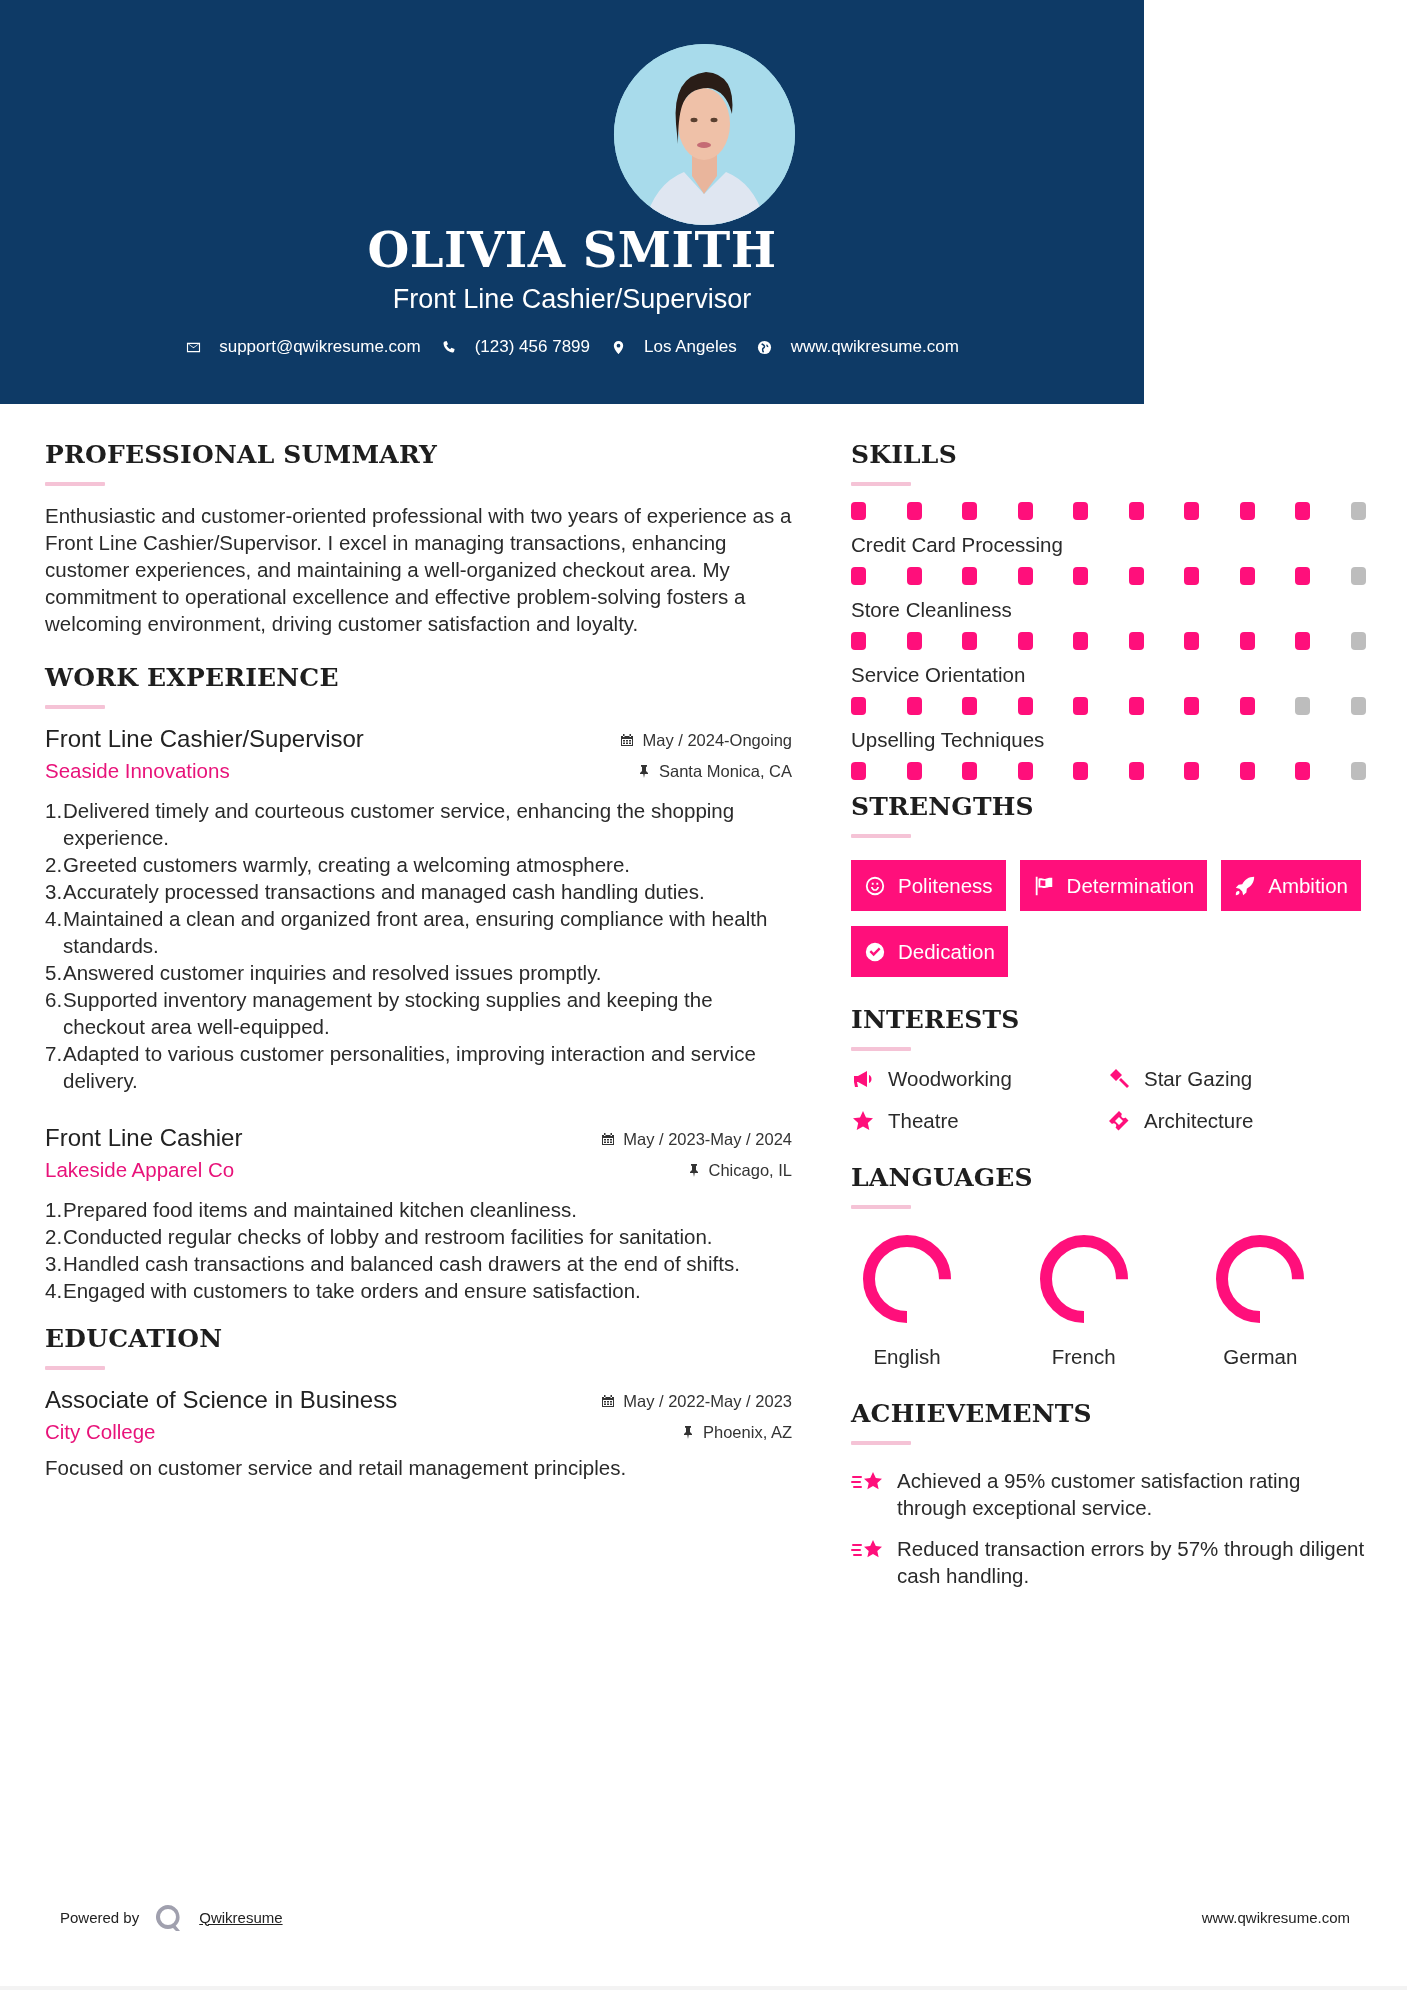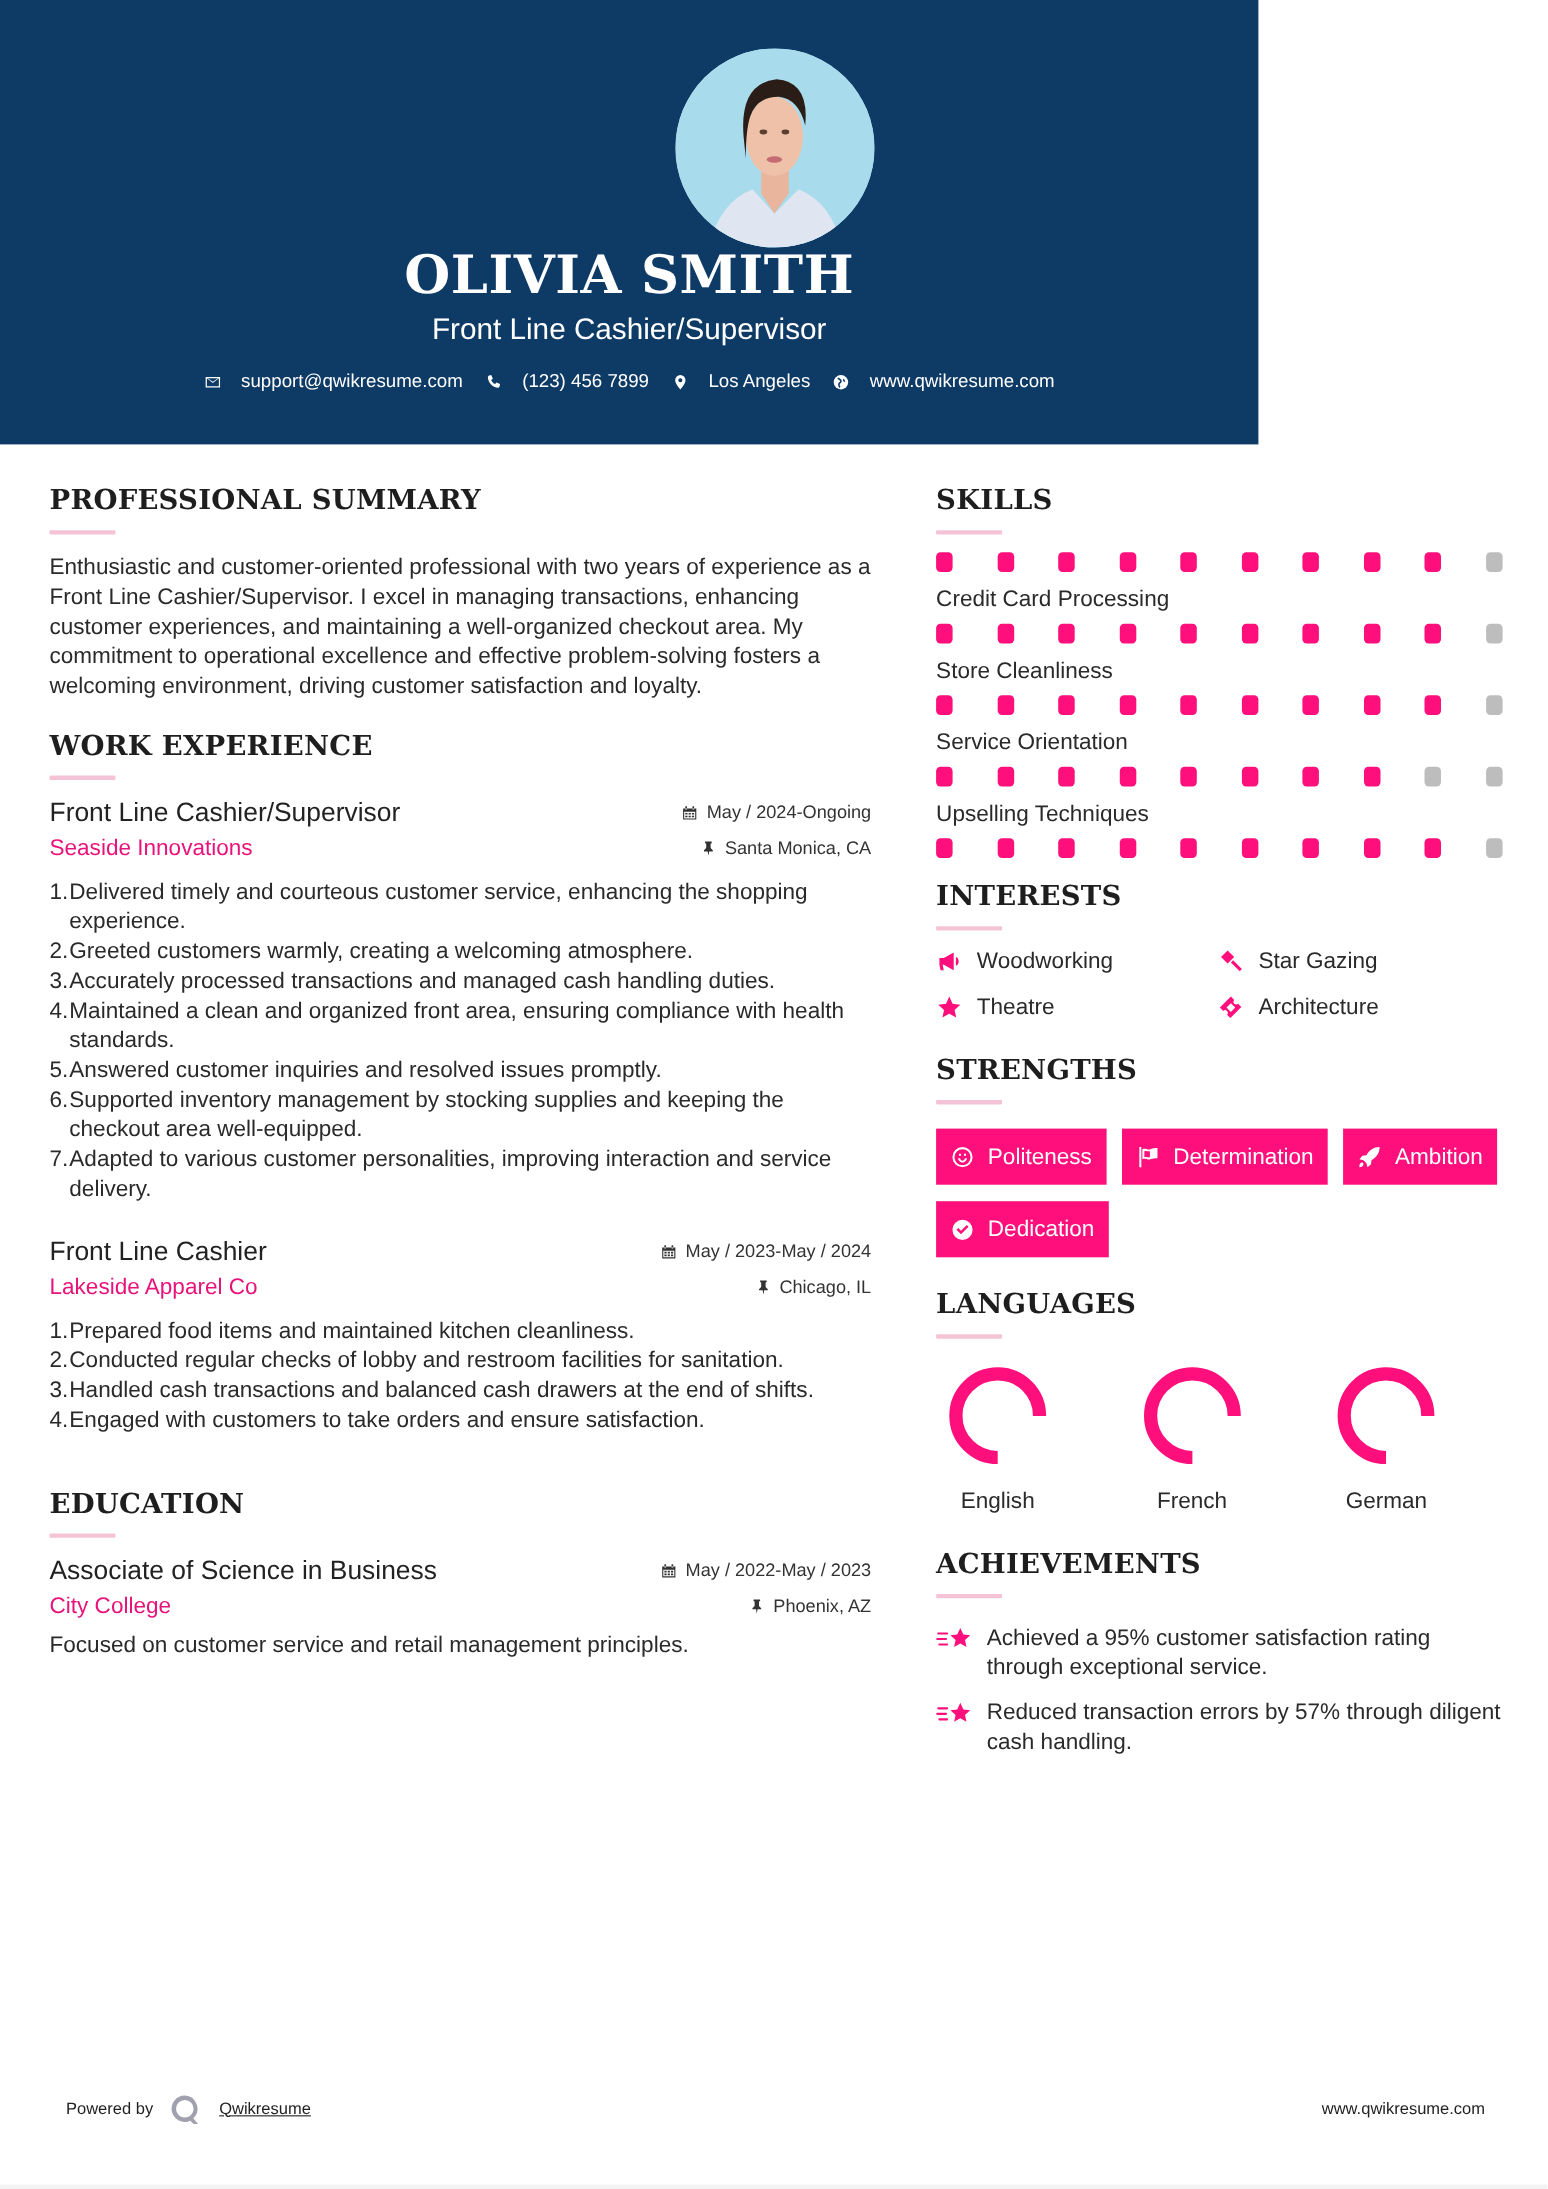--- a/index.html
+++ b/index.html
@@ -204,21 +204,21 @@
             <span class="num">6.</span>
             <span>Supported inventory management by stocking supplies and keeping the checkout area well-equipped.</span>
           </li>
         <li>
             <span class="num">7.</span>
             <span>Adapted to various customer personalities, improving interaction and service delivery.</span>
           </li>
       </ol>
     </div>
 
-    <div class="job" style="margin-bottom:48px;">
+    <div class="job" style="margin-bottom:20px;">
       <div class="job-head">
         <div class="job-title">Front Line Cashier</div>
         <div class="job-meta">
           <svg viewBox="0 0 14 14">
               <path d="M1 3h12v10H1z M2 6v6h10V6z M3 1h1.5v3H3z M9.5 1H11v3H9.5z M3 7h2v1.5H3zM6 7h2v1.5H6zM9 7h2v1.5H9zM3 9.5h2V11H3zM6 9.5h2V11H6zM9 9.5h2V11H9z" fill-rule="evenodd"></path>
             </svg>
           <span>May / 2023-May / 2024</span>
         </div>
       </div>
       <div class="job-sub">
@@ -354,20 +354,51 @@
             <span class="dot"></span>
             <span class="dot"></span>
             <span class="dot"></span>
             <span class="dot"></span>
             <span class="dot off"></span>
           </div>
         </div>
       </div>
   </section>
 
+  <section>
+    <h2 class="sec-title">STRENGTHS</h2>
+    <div class="sec-rule" style="margin-bottom:22px;"></div>
+    <div class="strengths">
+      <div class="badge">
+        <svg viewBox="0 0 24 24">
+            <path d="M12 2a10 10 0 1 0 0 20 10 10 0 0 0 0-20zm0 2a8 8 0 1 1 0 16 8 8 0 0 1 0-16z M8.5 8.5h2v2h-2zM13.5 8.5h2v2h-2z M7.5 13h2c.4 1.5 1.5 2.5 2.5 2.5s2.1-1 2.5-2.5h2c-.5 2.5-2.3 4.3-4.5 4.3S8 15.5 7.5 13z" fill-rule="evenodd"></path>
+          </svg>
+        <span>Politeness</span>
+      </div>
+      <div class="badge">
+        <svg viewBox="0 0 24 24">
+            <path d="M3 2h2v20H3z M6 4c3-1.5 5 1 8 0s4-1 7-1v10c-3 0-4 0-7 1s-5-1.5-8 0z M8 6v6c2-.8 3.5.5 5.5 0V6c-2 .5-3.5-.8-5.5 0z" fill-rule="evenodd"></path>
+          </svg>
+        <span>Determination</span>
+      </div>
+      <div class="badge">
+        <svg viewBox="0 0 24 24">
+            <path d="M22 2c-6 0-10 3-13 8l-4 .5L2 14l4 1 3 3 1 4 3.5-3 .5-4c5-3 8-7 8-13z M3 18c1-1 3-1 3 1s-2 3-4 3c0-2 0-3 1-4z"></path>
+          </svg>
+        <span>Ambition</span>
+      </div>
+      <div class="badge">
+        <svg viewBox="0 0 24 24">
+            <path d="M12 2a10 10 0 1 0 0 20 10 10 0 0 0 0-20z M10.5 16.5 6 12l1.8-1.8 2.7 2.7 5.7-5.7L18 9z" fill-rule="evenodd"></path>
+          </svg>
+        <span>Dedication</span>
+      </div>
+    </div>
+  </section>
+
   <section style="margin-top:20px;">
     <h2 class="sec-title">INTERESTS</h2>
     <div class="sec-rule"></div>
     <div class="interests">
       <div class="interest">
         <svg viewBox="0 0 24 24">
             <path d="M3 9h4l9-5v16l-9-5H6l1 5H4l-1-5z M18 8v8c1.5-.5 2.5-2 2.5-4S19.5 8.5 18 8z"></path>
           </svg>
         <span>Woodworking</span>
       </div>
@@ -381,51 +412,20 @@
         <svg viewBox="0 0 24 24">
             <path d="M12 2l3 6.5 7 .8-5.2 4.8 1.5 7L12 17.6 5.7 21.1l1.5-7L2 9.3l7-.8z"></path>
           </svg>
         <span>Theatre</span>
       </div>
       <div class="interest">
         <svg viewBox="0 0 24 24">
             <path d="M2 12 12 2l3 3c-1 1-1 2.5 0 3.5s2.5 1 3.5 0l3 3-10 10-3-3c1-1 1-2.5 0-3.5s-2.5-1-3.5 0z M8 12l4-4 4 4-4 4z" fill-rule="evenodd"></path>
           </svg>
         <span>Architecture</span>
-      </div>
-    </div>
-  </section>
-
-  <section>
-    <h2 class="sec-title">STRENGTHS</h2>
-    <div class="sec-rule" style="margin-bottom:22px;"></div>
-    <div class="strengths">
-      <div class="badge">
-        <svg viewBox="0 0 24 24">
-            <path d="M12 2a10 10 0 1 0 0 20 10 10 0 0 0 0-20zm0 2a8 8 0 1 1 0 16 8 8 0 0 1 0-16z M8.5 8.5h2v2h-2zM13.5 8.5h2v2h-2z M7.5 13h2c.4 1.5 1.5 2.5 2.5 2.5s2.1-1 2.5-2.5h2c-.5 2.5-2.3 4.3-4.5 4.3S8 15.5 7.5 13z" fill-rule="evenodd"></path>
-          </svg>
-        <span>Politeness</span>
-      </div>
-      <div class="badge">
-        <svg viewBox="0 0 24 24">
-            <path d="M3 2h2v20H3z M6 4c3-1.5 5 1 8 0s4-1 7-1v10c-3 0-4 0-7 1s-5-1.5-8 0z M8 6v6c2-.8 3.5.5 5.5 0V6c-2 .5-3.5-.8-5.5 0z" fill-rule="evenodd"></path>
-          </svg>
-        <span>Determination</span>
-      </div>
-      <div class="badge">
-        <svg viewBox="0 0 24 24">
-            <path d="M22 2c-6 0-10 3-13 8l-4 .5L2 14l4 1 3 3 1 4 3.5-3 .5-4c5-3 8-7 8-13z M3 18c1-1 3-1 3 1s-2 3-4 3c0-2 0-3 1-4z"></path>
-          </svg>
-        <span>Ambition</span>
-      </div>
-      <div class="badge">
-        <svg viewBox="0 0 24 24">
-            <path d="M12 2a10 10 0 1 0 0 20 10 10 0 0 0 0-20z M10.5 16.5 6 12l1.8-1.8 2.7 2.7 5.7-5.7L18 9z" fill-rule="evenodd"></path>
-          </svg>
-        <span>Dedication</span>
       </div>
     </div>
   </section>
 
   <section>
     <h2 class="sec-title">LANGUAGES</h2>
     <div class="sec-rule" style="margin-bottom:20px;"></div>
     <div class="langs" id="langs">
         <div class="lang">
           <svg viewBox="0 0 100 100">

